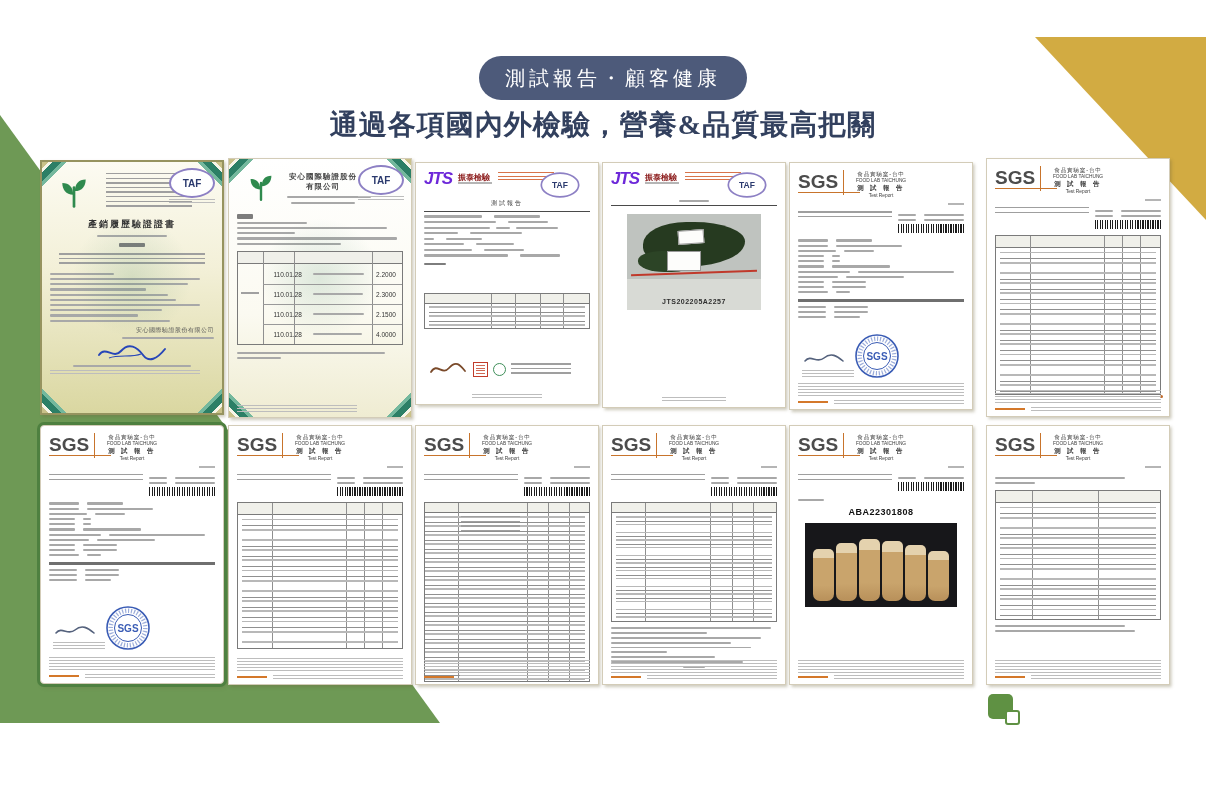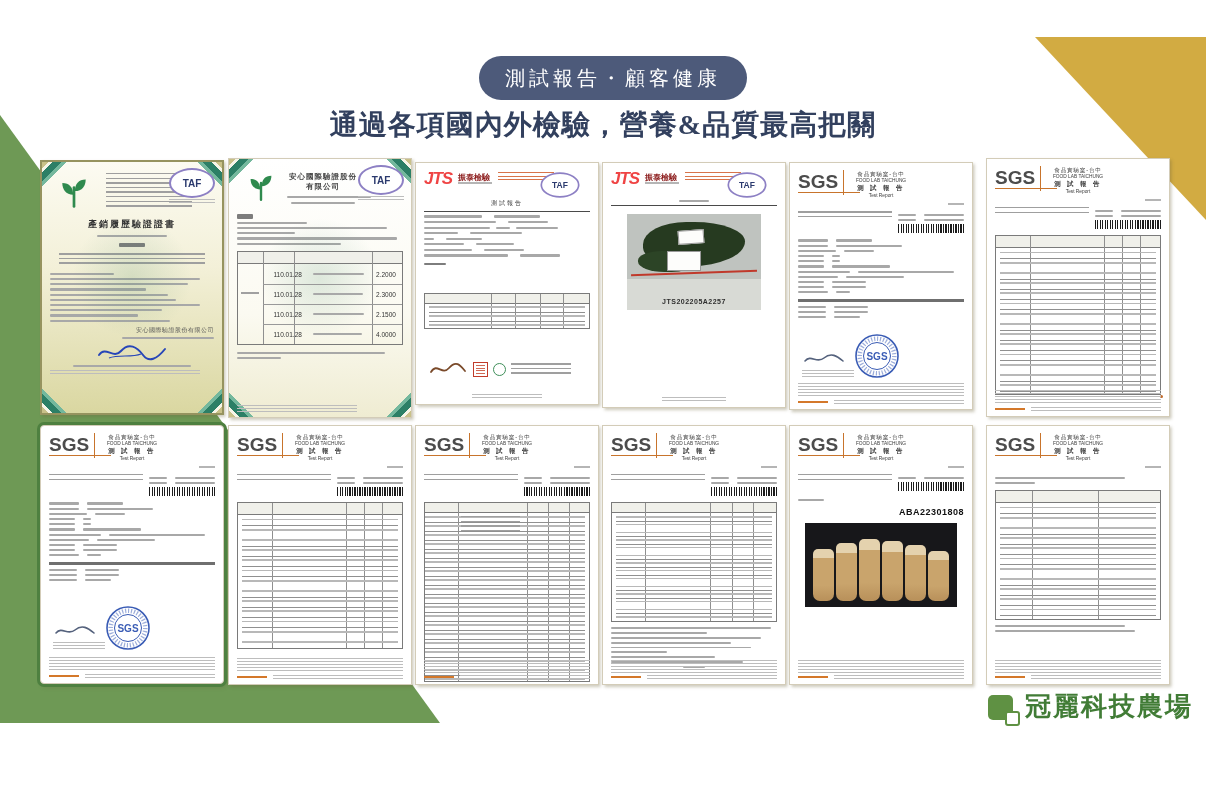--- a/index.html
+++ b/index.html
@@ -64,42 +64,42 @@
   .tafwrap{position:absolute;right:7px;top:6px;text-align:center}
   .taf{width:42px;height:26px;border:2px solid #8d80c4;border-radius:50%;display:flex;align-items:center;
        justify-content:center;color:#2b3a6e;font-weight:bold;font-size:10px;background:#fff}
   .tafsub{height:6px;margin-top:1px}
   .certtitle{text-align:center;font:bold 9px/1.3 "Liberation Serif","DejaVu Serif",serif;color:#333;
              letter-spacing:2px;margin-top:3px}
   .issuer{font-size:6px;color:#555;text-align:right;margin-top:4px;letter-spacing:.5px}
   .issuer2{font-size:7.5px;font-weight:bold;color:#474747;letter-spacing:1px}
   
   .jtshead{position:relative;height:28px}
-  .jts-j{font:bold italic 17px/1 "Liberation Sans",sans-serif;color:#ef4444;letter-spacing:-1px}
+  .jts-j{font:bold italic 17px/1 "Liberation Sans",sans-serif;color:#6d28d9;letter-spacing:-1px}
   .jts-n{font-size:8px;font-weight:bold;color:#8c1c1c;position:absolute;left:34px;top:2px}
   .jts-u{position:absolute;left:34px;top:12px;width:34px;height:1.5px;background:#b5b5b5}
   .jts-addr{position:absolute;left:74px;top:2px;width:56px;height:11px;
             background:repeating-linear-gradient(#d8744a 0 1.2px,transparent 1.2px 3.5px)}
   .jtstitle{text-align:center;font-size:6px;color:#3a3a3a;letter-spacing:2px;margin-top:1px}
   .hr{height:1px;background:#4a4a4a;margin:3px 0}
   
   .photo1{margin:8px auto 0;width:134px;height:96px;position:relative;
           background:linear-gradient(180deg,#bfc3bf 0 68%,#d8dad5 68% 100%)}
   .blob{position:absolute;left:12%;top:8%;width:76%;height:46%;background:#263a20;
         border-radius:46% 54% 58% 42%/55% 48% 60% 45%}
   .blob2{position:absolute;left:8%;top:38%;width:40%;height:22%;background:#2c4426;border-radius:50% 60% 40% 55%}
   .lab1{position:absolute;left:38%;top:16%;width:24px;height:12px;background:#fdfdfb;border:.5px solid #999;transform:rotate(-4deg)}
   .lab2{position:absolute;left:30%;top:38%;width:32px;height:18px;background:#fdfdfb;border:.5px solid #999}
   .redline{position:absolute;left:3%;top:60%;width:94%;height:1.5px;background:#c0392b;transform:rotate(-2deg)}
   .pcode{position:absolute;left:0;right:0;bottom:5px;text-align:center;font:bold 7px "Liberation Sans",sans-serif;color:#2e2e2e;letter-spacing:.5px}
   .photo2{margin:6px auto 0;width:152px;height:84px;position:relative;background:#17171a;display:flex;
           align-items:flex-end;justify-content:center;gap:2px;padding-bottom:6px;box-sizing:border-box}
   .bag{width:21px;background:linear-gradient(180deg,#e4d2ae 0 18%,#c9a46c 18% 70%,#b8905a 100%);
        border-radius:5px 5px 7px 7px}
-  .bigcode{text-align:right;font:bold 9px "Liberation Sans",sans-serif;color:#111;letter-spacing:.5px;margin-top:6px}
+  .bigcode{text-align:center;font:bold 9px "Liberation Sans",sans-serif;color:#111;letter-spacing:.5px;margin-top:6px}
   
   .sig{display:block}
   .stampwrap{position:absolute}
   .redseal{width:13px;height:13px;border:1.5px solid #c23b2a;display:inline-block;position:relative}
   .redseal::after{content:"";position:absolute;inset:2px;background:repeating-linear-gradient(#d06a55 0 1px,transparent 1px 2.5px)}
   .gseal{width:11px;height:11px;border:1.5px solid #3f8f5a;border-radius:50%;display:inline-block}
   .foot{position:absolute;left:8px;right:8px;bottom:5px}
   .frow2{display:flex;gap:6px;align-items:center;margin-top:2px}
   .oseg{width:30px;height:2px;background:#d4782a}
   
@@ -825,16 +825,15 @@
           <span class="oseg"></span>
           <div class="fine" style="height:4px;flex:1"></div>
         </div>
     </div>
   </div>
 
   <div class="brand">
     <span class="bsq">
         <i></i>
       </span>
-    <span class="btxt">冠麗科技農場</span>
   </div>
 
 </div>
 
 </body></html>

